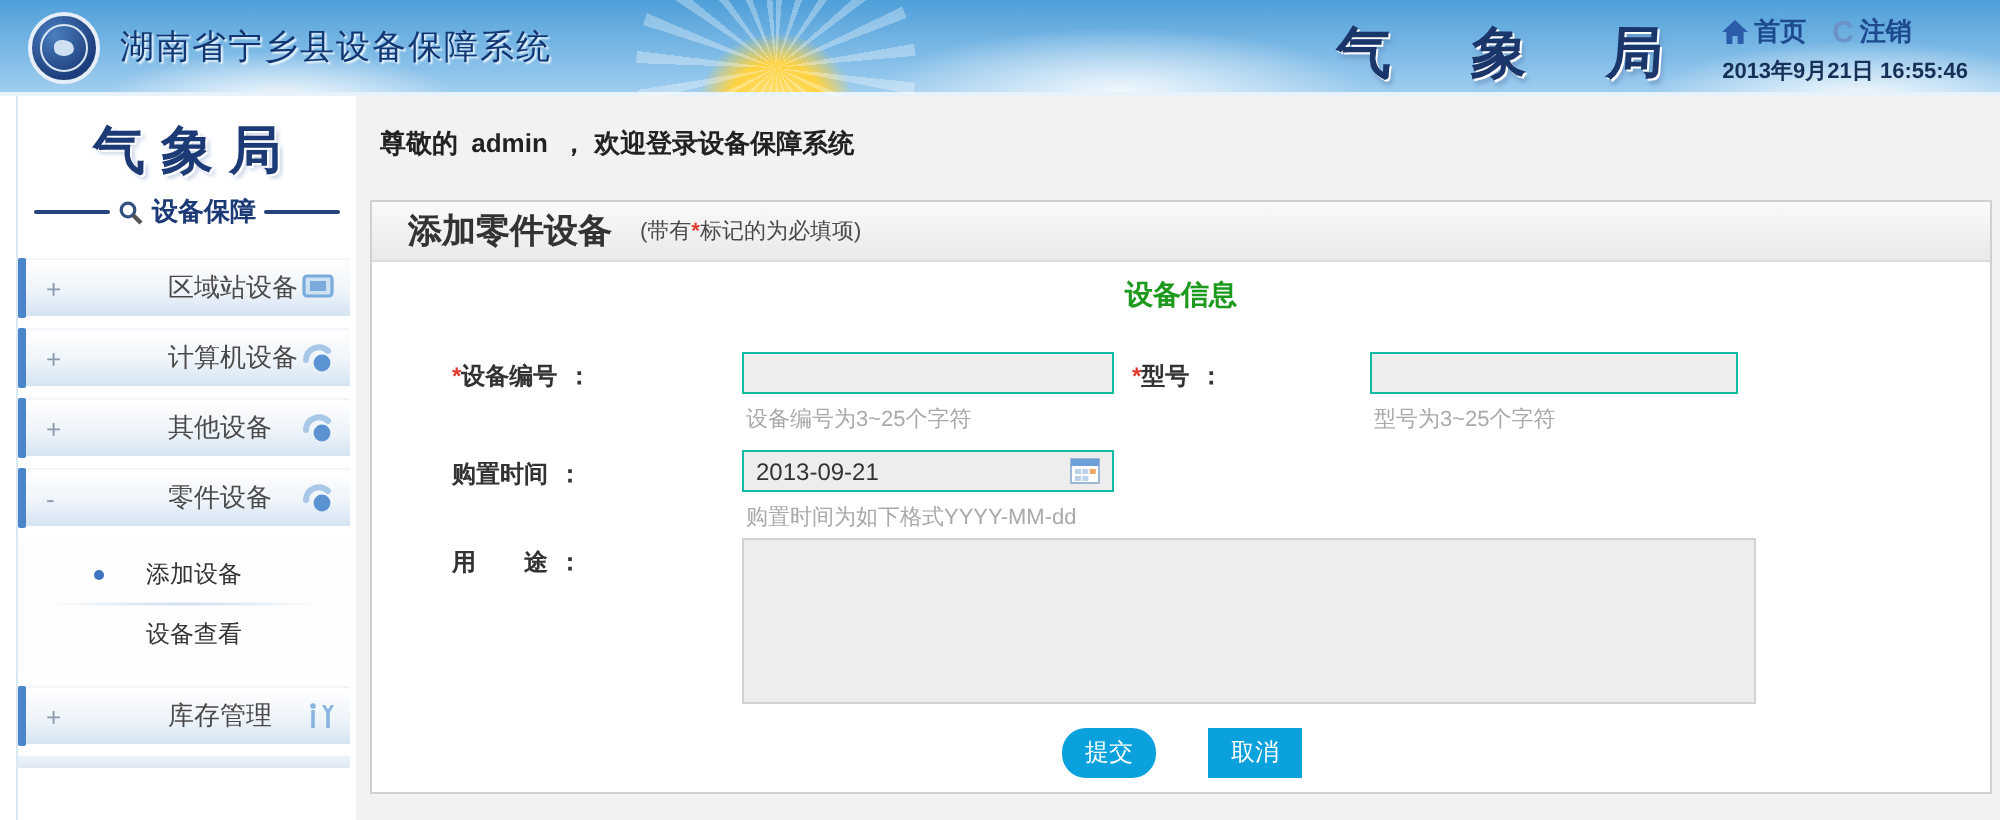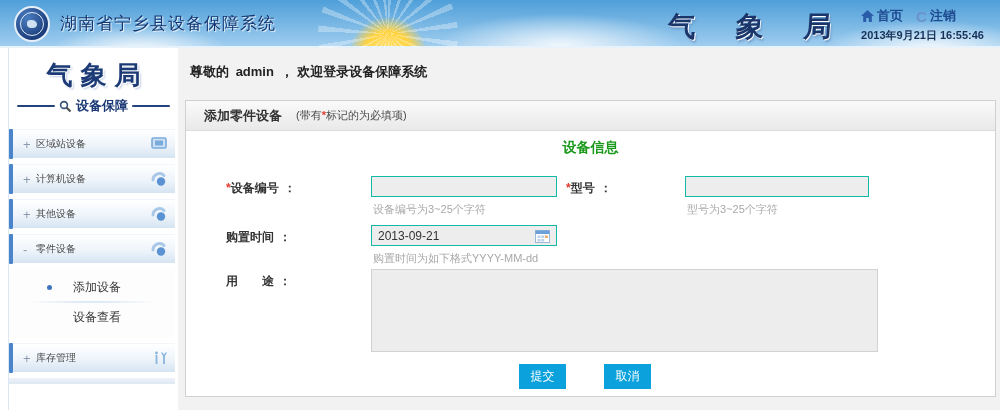--- a/index.html
+++ b/index.html
@@ -70,37 +70,37 @@
   .menu-item {
     height:29px; margin:0 3px 6px 0; display:flex; align-items:center; position:relative;
     background:linear-gradient(180deg,#ffffff 0%,#eef4fa 55%,#d5e4f2 100%);
     border-top:1px solid #f2f6fb; cursor:pointer;
   }
   .menu-item::before {
     content:''; position:absolute; left:0; top:-1px; bottom:-1px; width:4px;
     background:#4a85cc; border-radius:1px;
   }
   .mi-prefix { margin-left:14px; width:13px; color:#8a9bb0; font-size:13px; }
-  .mi-label { font-size:10px; color:#4a4a4a; }
+  .mi-label { font-size:13px; color:#4a4a4a;margin-left:48px; }
   .mi-icon { margin-left:auto; margin-right:8px; display:flex; }
   .submenu { background:#fdfdfd; padding:6px 0 8px; margin:0 3px 6px 0; }
   .sub-item { height:24px; display:flex; align-items:center; padding-left:64px; font-size:12px; color:#333; position:relative; cursor:pointer; }
   .sub-item.active::before { content:''; position:absolute; left:38px; top:10px; width:5px; height:5px; border-radius:50%; background:#3f74c0; }
   .sub-divider { height:2px; margin:2px 18px; background:radial-gradient(ellipse at center, #c3d9ee, rgba(255,255,255,0) 75%); }
   .sidebar-end { height:6px; margin:2px 3px 0 0; background:linear-gradient(#eef3f9,#dde8f2); }
   
   .main { flex:1; background:#f2f2f2; position:relative; }
   .welcome { padding:15px 0 0 12px; font-size:13px; font-weight:bold; color:#222; }
   .welcome .u { margin:0 3px; }
   .panel { position:absolute; left:7px; right:4px; top:52px; bottom:13px; background:#fff; border:1px solid #d0d0d0; }
   .panel-header {
     height:30px; background:linear-gradient(#fafafa,#e9e9e9);
     border-bottom:1px solid #dcdcdc; display:flex; align-items:center;
   }
-  .panel-title { margin-left:18px; font-size:13px; font-weight:bold; color:#333; }
+  .panel-title { margin-left:18px; font-size:17px; font-weight:bold; color:#333; }
   .panel-note { margin-left:14px; font-size:11px; color:#4a4a4a; }
   .star { color:#e03a2f; font-weight:bold; }
   .panel-body { position:relative; height:calc(100% - 31px); }
   .section-title { text-align:center; padding-top:8px; font-size:14px; font-weight:bold; color:#1d9a1d; }
   .lbl { position:absolute; font-size:12px; font-weight:bold; color:#333; line-height:20px; }
   .lbl .colon { margin-left:5px; }
   .ra { text-align:left; }
   .inp {
     position:absolute; height:21px; background:#ededed; border:1px solid #14b8a6;
     font-size:12px; padding:0 6px; color:#333; font-family:"Liberation Sans","DejaVu Sans",sans-serif;
@@ -279,18 +279,18 @@
               <rect x="6.2" y="9" width="3" height="2.5" fill="#bcd2ea"></rect>
             </svg>
         </span>
         <div class="hint" style="left:187px; top:120px;">购置时间为如下格式YYYY-MM-dd</div>
 
         <div class="lbl ra" style="left:40px; top:140px; width:130px;">
           <span>用　　途</span><span class="colon">：</span>
         </div>
         <textarea class="usage-area" style="left: 185px; top: 138px; width: 507px; height: 83px;"></textarea>
 
-        <button class="btn" style="left:333px; top:233px;">提交</button>
+        <button class="btn" style="left:345px; top:233px;border-radius:12px;">提交</button>
         <button class="btn" style="left:418px; top:233px;">取消</button>
       </div>
     </div>
   </div>
 </div>
 
 </body></html>

